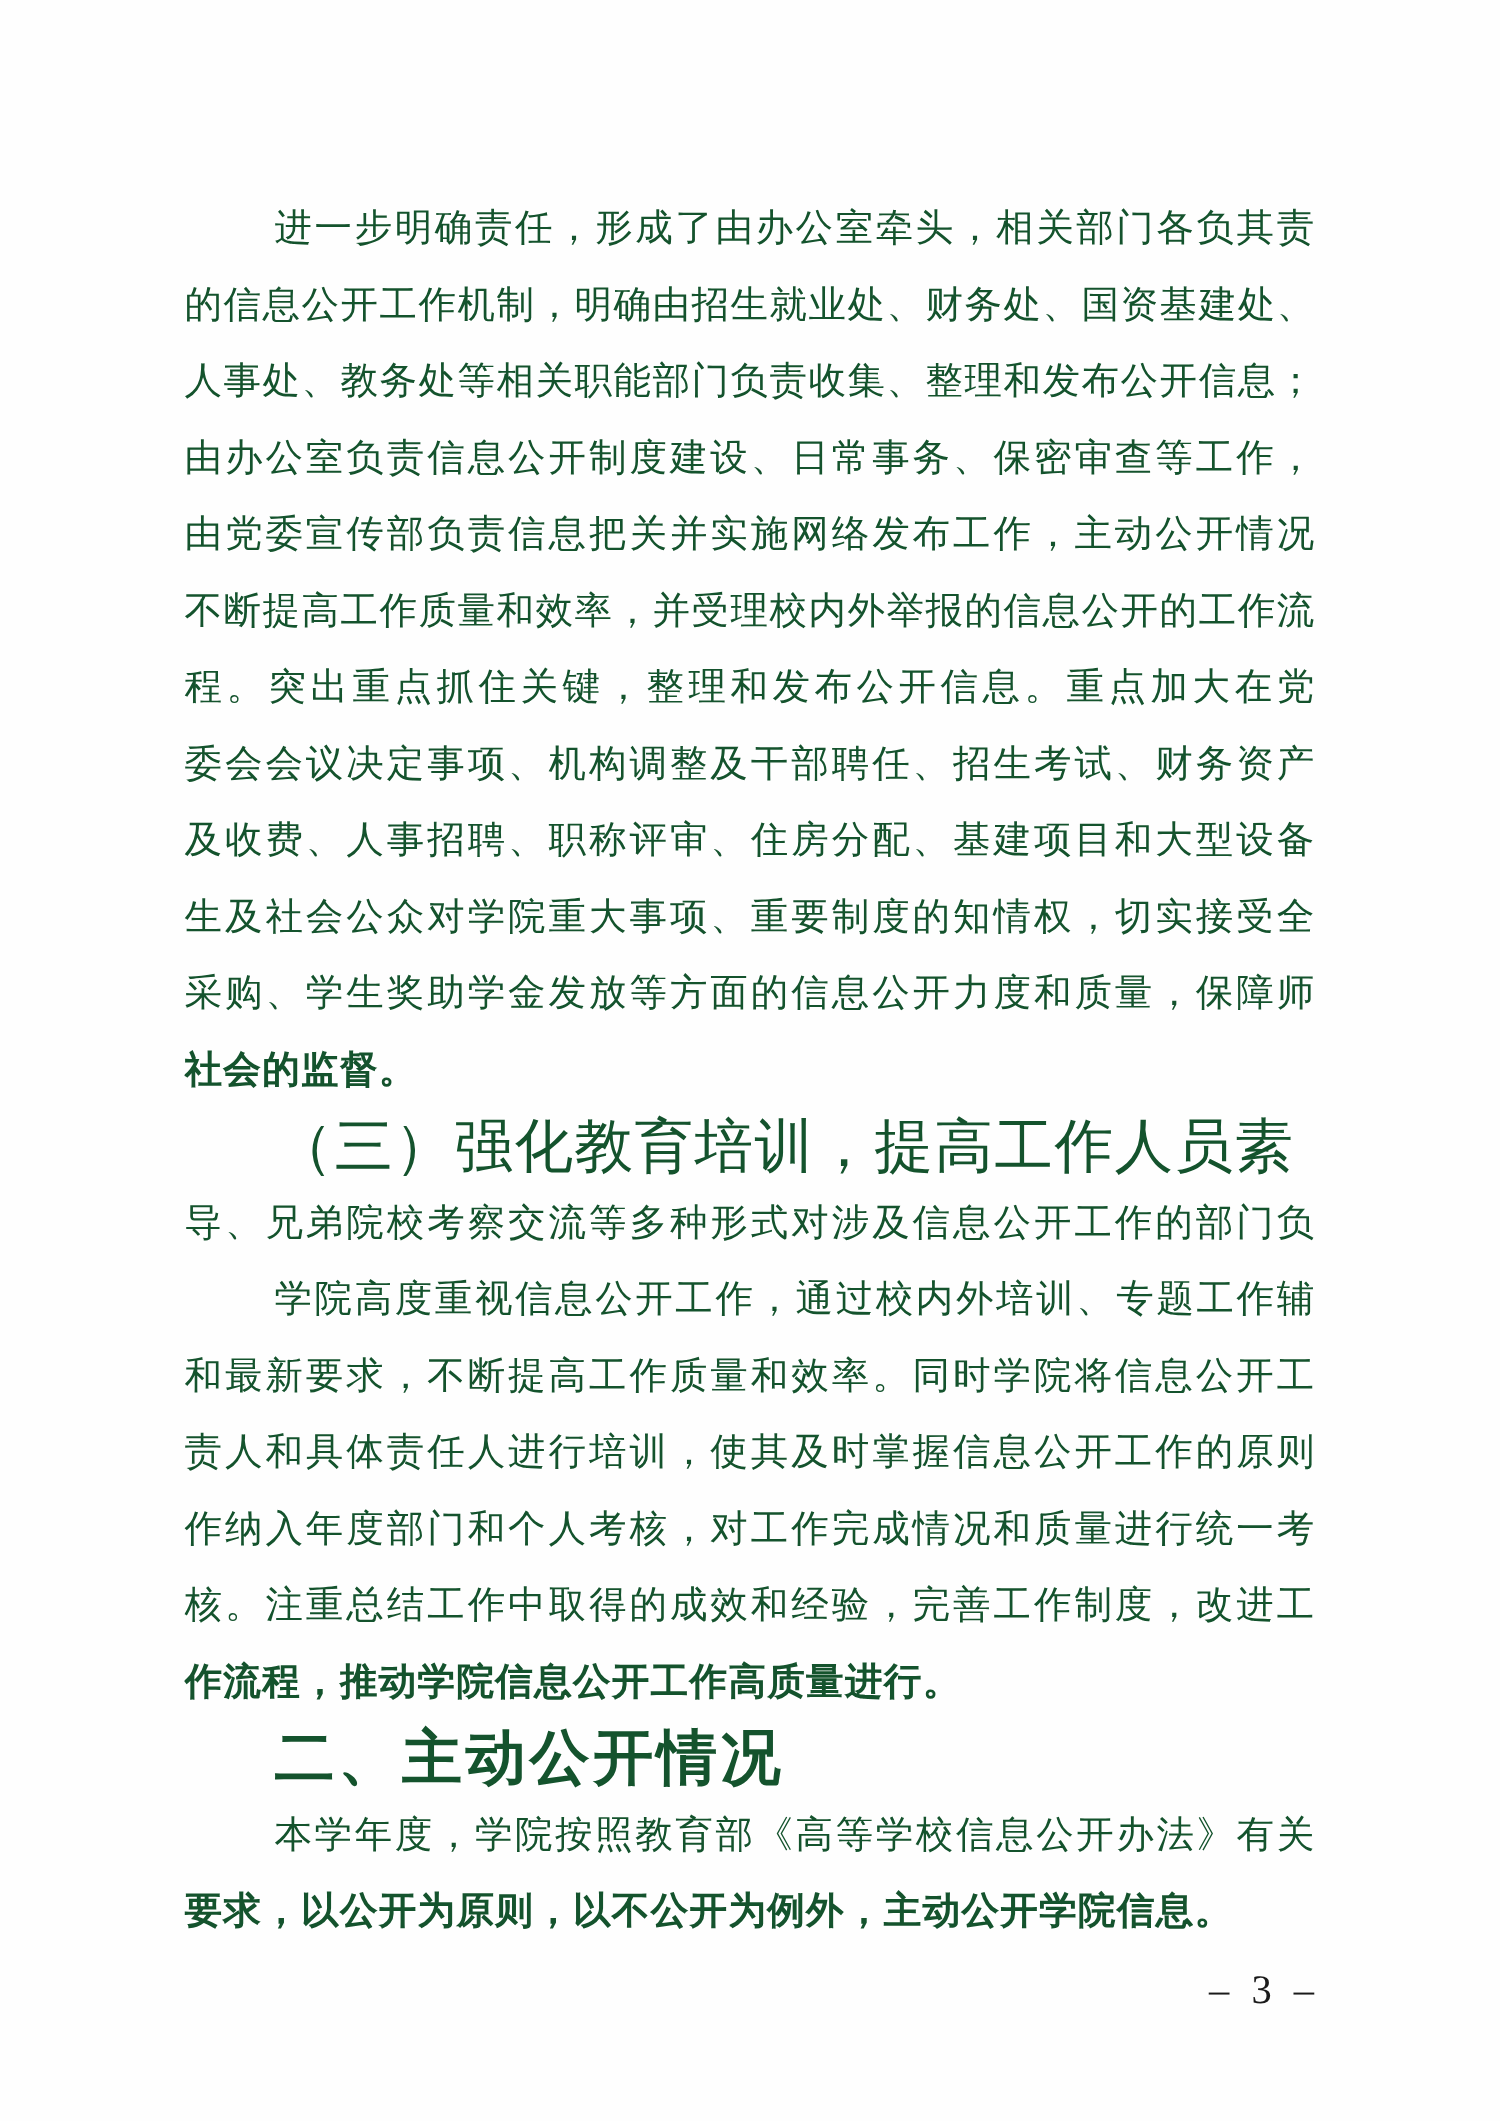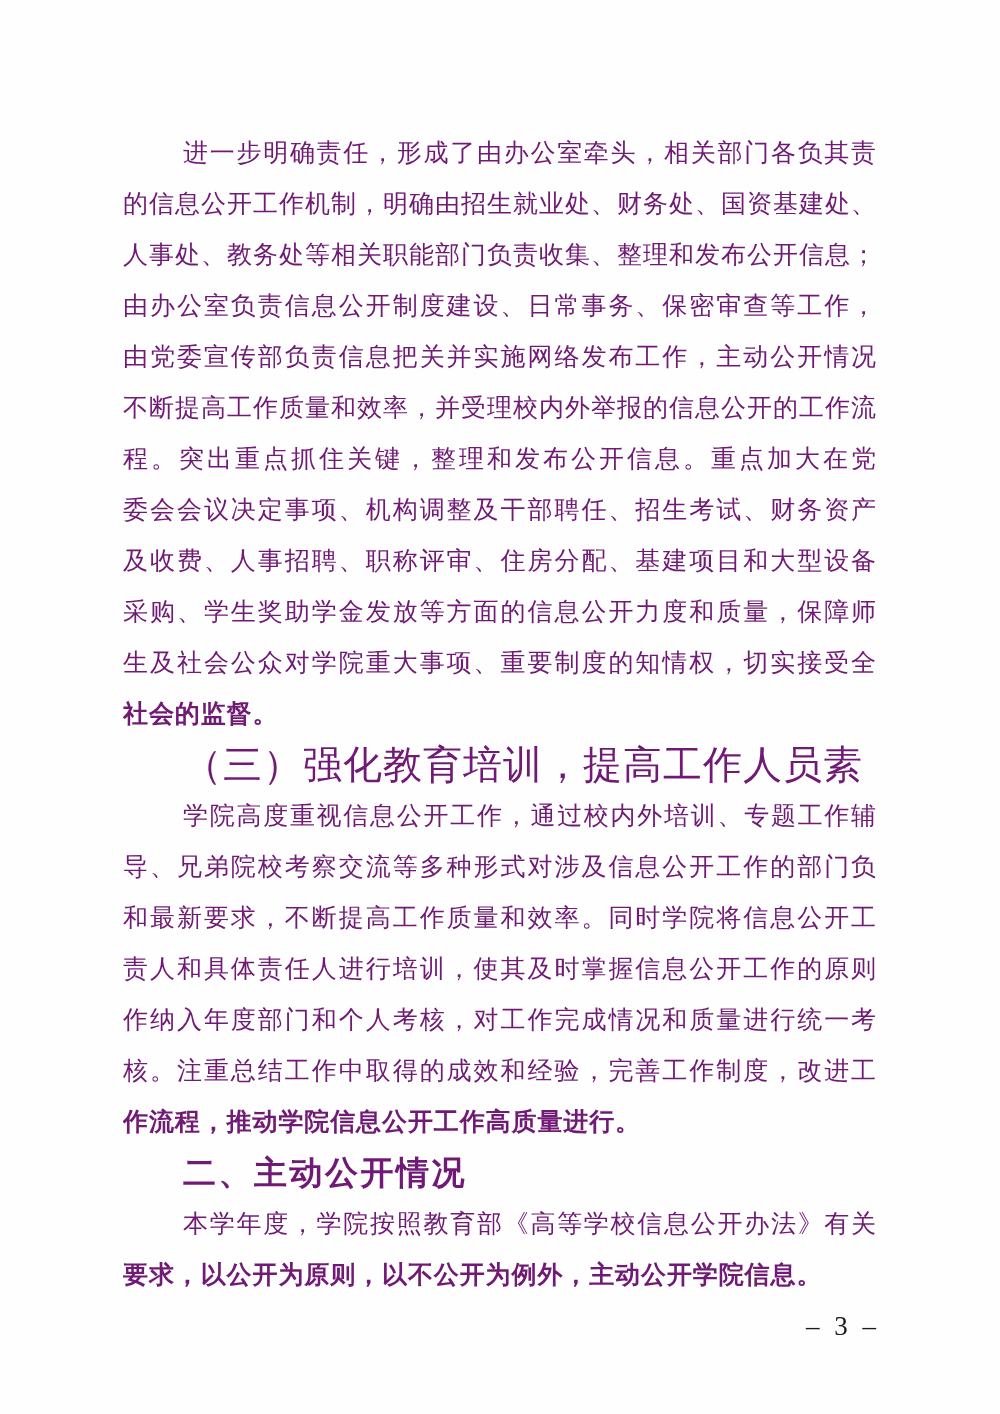--- a/index.html
+++ b/index.html
@@ -21,21 +21,21 @@
     left: 123px;
     top: 127px;
     width: 754px;
   }
   .line {
     height: 51px;
     line-height: 51px;
     font-family: "Liberation Serif", "DejaVu Serif", serif;
     font-size: 25px;
     letter-spacing: 0.9px;
-    color: #701a75;
+    color: #14532d;
     overflow: hidden;
     text-align: justify;
     text-align-last: justify;
     white-space: normal;
   }
   .line.last {
     text-align: left;
     text-align-last: left;
     font-weight: bold;
   }
@@ -46,21 +46,21 @@
     text-align: left;
     text-align-last: left;
     font-size: 39px;
     font-weight: 400;
     letter-spacing: 1px;
   }
   .line.h1 {
     text-align: right;
     text-align-last: left;
     font-family: "Liberation Sans", "DejaVu Sans", sans-serif;
-    font-size: 33px;
+    font-size: 40px;
     font-weight: 700;
     letter-spacing: 2.5px;
   }
   .page-number {
     position: absolute;
     left: 806px;
     top: 1306px;
     width: 120px;
     font-family: "Liberation Serif", "DejaVu Serif", serif;
     font-size: 27px;
@@ -77,26 +77,26 @@
   <div class="textblock">
     <div class="line indent">进一步明确责任，形成了由办公室牵头，相关部门各负其责</div>
     <div class="line">的信息公开工作机制，明确由招生就业处、财务处、国资基建处、</div>
     <div class="line">人事处、教务处等相关职能部门负责收集、整理和发布公开信息；</div>
     <div class="line">由办公室负责信息公开制度建设、日常事务、保密审查等工作，</div>
     <div class="line">由党委宣传部负责信息把关并实施网络发布工作，主动公开情况</div>
     <div class="line">不断提高工作质量和效率，并受理校内外举报的信息公开的工作流</div>
     <div class="line">程。突出重点抓住关键，整理和发布公开信息。重点加大在党</div>
     <div class="line">委会会议决定事项、机构调整及干部聘任、招生考试、财务资产</div>
     <div class="line">及收费、人事招聘、职称评审、住房分配、基建项目和大型设备</div>
+    <div class="line">生及社会公众对学院重大事项、重要制度的知情权，切实接受全</div>
     <div class="line">采购、学生奖助学金发放等方面的信息公开力度和质量，保障师</div>
-    <div class="line">生及社会公众对学院重大事项、重要制度的知情权，切实接受全</div>
     <div class="line last">社会的监督。</div>
     <div class="line h2 indent">（三）强化教育培训，提高工作人员素质</div>
+    <div class="line">导、兄弟院校考察交流等多种形式对涉及信息公开工作的部门负</div>
     <div class="line indent">学院高度重视信息公开工作，通过校内外培训、专题工作辅</div>
-    <div class="line">导、兄弟院校考察交流等多种形式对涉及信息公开工作的部门负</div>
     <div class="line">和最新要求，不断提高工作质量和效率。同时学院将信息公开工</div>
     <div class="line">责人和具体责任人进行培训，使其及时掌握信息公开工作的原则</div>
     <div class="line">作纳入年度部门和个人考核，对工作完成情况和质量进行统一考</div>
     <div class="line">核。注重总结工作中取得的成效和经验，完善工作制度，改进工</div>
     <div class="line last">作流程，推动学院信息公开工作高质量进行。</div>
     <div class="line h1 indent">二、主动公开情况</div>
     <div class="line indent">本学年度，学院按照教育部《高等学校信息公开办法》有关</div>
     <div class="line last">要求，以公开为原则，以不公开为例外，主动公开学院信息。</div>
   </div>
 

